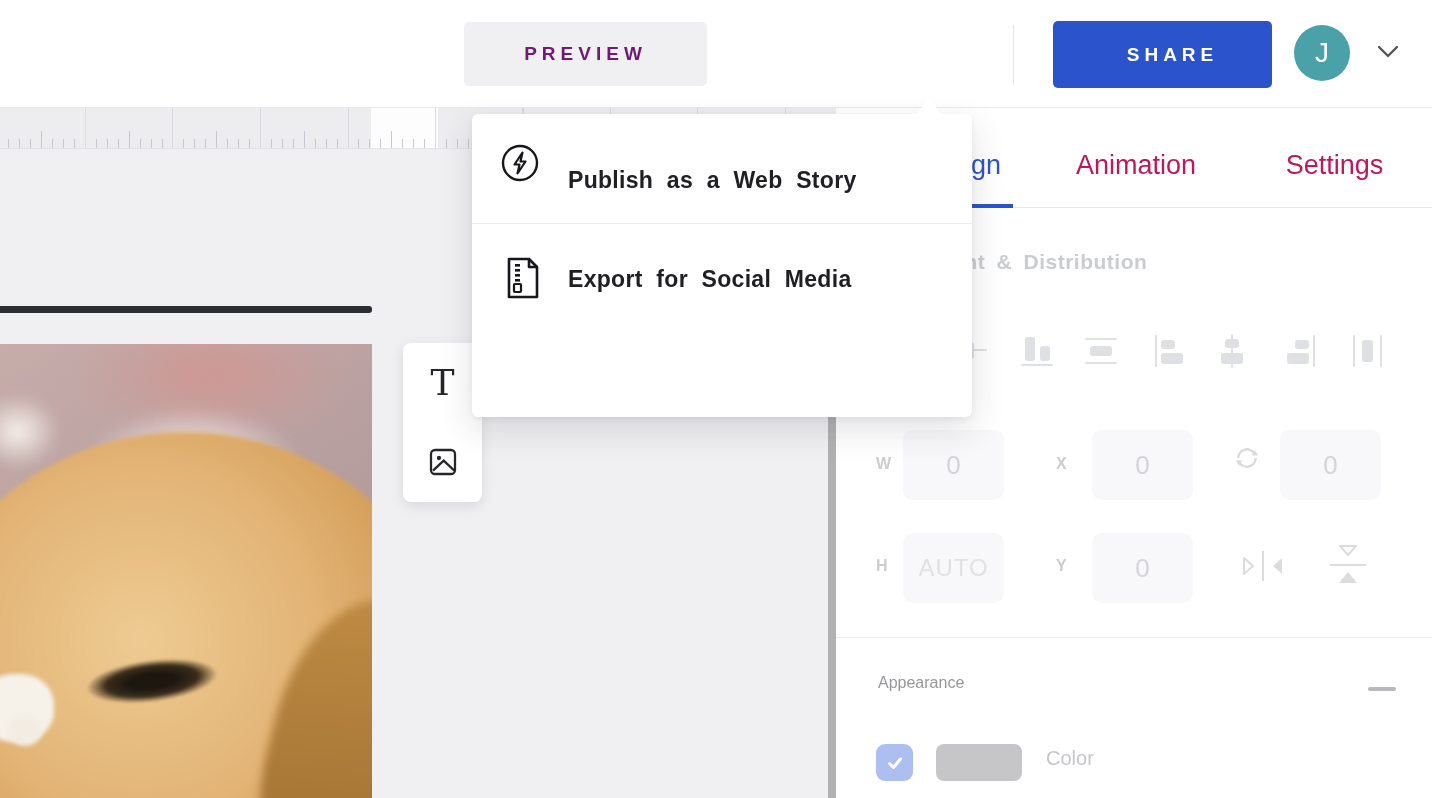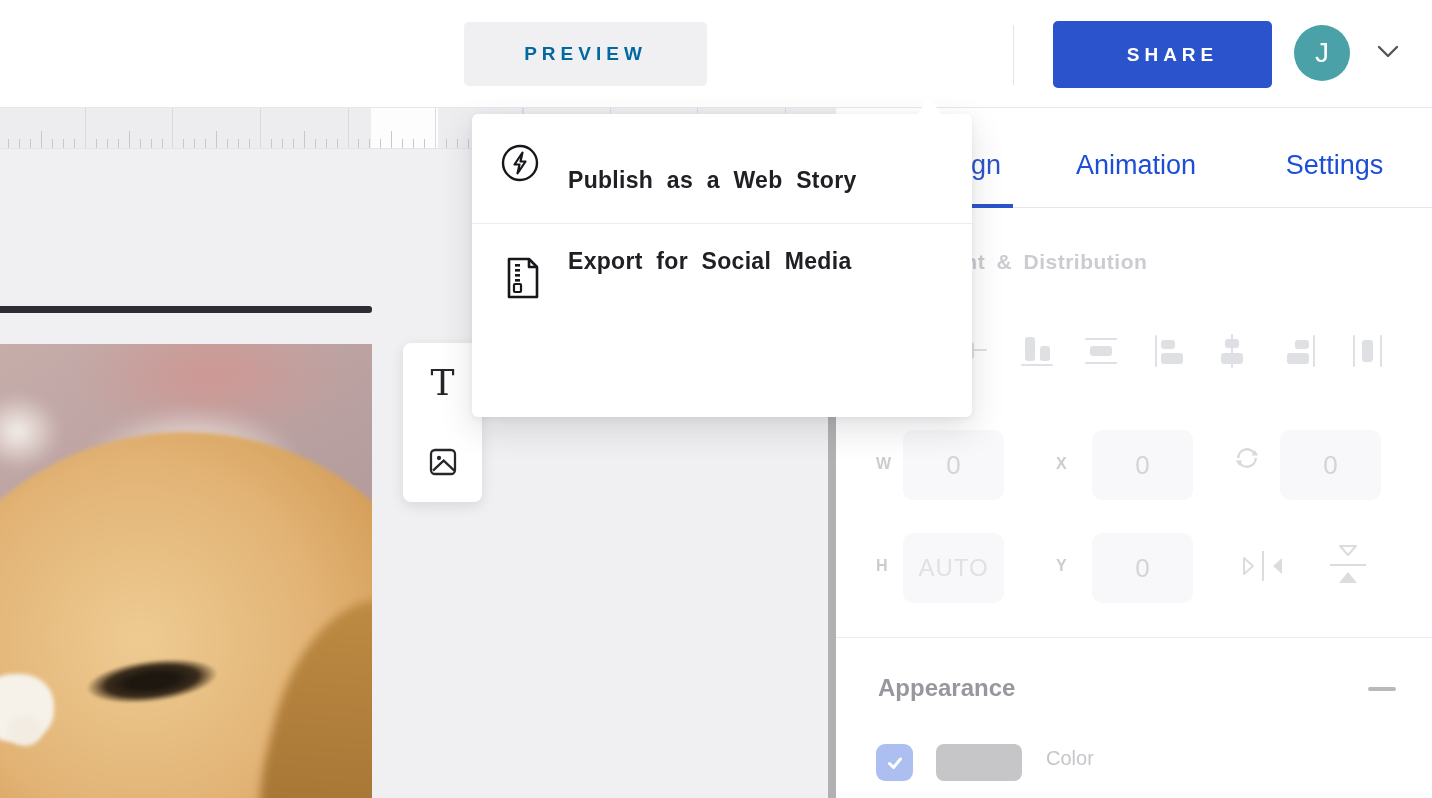--- a/index.html
+++ b/index.html
@@ -3,21 +3,21 @@
 <meta charset="utf-8">
 <style>
   html,body{margin:0;padding:0;background:#fff;}
   #app{position:relative;width:1432px;height:798px;overflow:hidden;
        font-family:"Liberation Sans",sans-serif;background:#fff;}
   .abs{position:absolute;}
 
   
   #topbar{left:0;top:0;width:1432px;height:107px;background:#fff;border-bottom:1px solid #e8e8ea;z-index:30;}
   .bar-btn{display:flex;align-items:center;justify-content:center;
-           background:#f0f0f2;border-radius:5px;color:#0369a1;font-weight:bold;
+           background:#f0f0f2;border-radius:5px;color:#701a75;font-weight:bold;
            font-size:19px;letter-spacing:5px;cursor:pointer;}
   #preview-btn{left:464px;top:22px;width:243px;height:64px;}
   #publish-btn{left:742px;top:22px;width:232px;height:64px;}
   #topbar-divider{left:1013px;top:25px;width:1px;height:60px;background:#e4e4e6;}
   #share-btn{left:1053px;top:21px;width:199px;height:67px;background:#2b53cb;color:#fff;}
   #avatar{left:1294px;top:25px;width:56px;height:56px;border-radius:50%;background:#4aa1a7;
           display:flex;align-items:center;justify-content:center;color:#fff;font-size:28px;cursor:pointer;}
   #account-chevron{left:1374px;top:40px;width:28px;height:22px;color:#55565a;cursor:pointer;}
 
   
@@ -61,21 +61,21 @@
       box-shadow:0 4px 14px rgba(0,0,0,0.10);z-index:10;}
   .tool-btn{position:absolute;left:0;width:79px;height:79px;display:flex;align-items:center;justify-content:center;cursor:pointer;color:#26262a;}
   #text-tool{top:0;font-family:"DejaVu Serif","Liberation Serif",serif;font-size:36px;}
   #image-tool{top:79px;}
 
   
   #panel-divider{left:828px;top:148px;width:8px;height:650px;background:#b1b1b3;cursor:col-resize;}
 
   
   #inspector{left:836px;top:108px;width:596px;height:690px;background:#fff;}
-  .tab{position:absolute;top:140px;height:50px;display:flex;align-items:center;font-size:27px;color:#1d4ed8;cursor:pointer;}
+  .tab{position:absolute;top:140px;height:50px;display:flex;align-items:center;font-size:27px;color:#be185d;cursor:pointer;}
   #tab-design{left:905px;width:108px;justify-content:center;color:#2b54cb;}
   #tab-animation{left:1062px;width:148px;justify-content:center;}
   #tab-settings{left:1272px;width:125px;justify-content:center;}
   #tabs-baseline{left:836px;top:207px;width:596px;height:1px;background:#e7e7ea;}
   #tab-underline{left:905px;top:204px;width:108px;height:4px;background:#2b54cb;}
 
   #alignment-title{left:878px;top:250px;font-size:21px;font-weight:bold;letter-spacing:0.5px;word-spacing:5px;color:#caccd0;white-space:nowrap;}
   .align-icon{position:absolute;top:331px;width:40px;height:40px;color:#dfe0e4;cursor:pointer;}
   #align-icon-1{left:948px;}#align-icon-2{left:1017px;}#align-icon-3{left:1081px;}
   #align-icon-4{left:1150px;}#align-icon-5{left:1212px;}#align-icon-6{left:1280px;}#align-icon-7{left:1347px;}
@@ -86,42 +86,42 @@
   #w-label{left:876px;top:455px;}   #w-input{left:903px;top:430px;}
   #x-label{left:1056px;top:455px;}  #x-input{left:1092px;top:430px;}
   #rotation-icon{left:1233px;top:444px;width:28px;height:28px;color:#d9d9dd;}
   #rotation-input{left:1280px;top:430px;}
   #h-label{left:876px;top:557px;}   #h-input{left:903px;top:533px;color:#e1e1e4;font-size:24px;letter-spacing:1px;}
   #y-label{left:1056px;top:557px;}  #y-input{left:1092px;top:533px;}
   #flip-h-icon{left:1240px;top:548px;width:46px;height:36px;color:#dcdcdf;cursor:pointer;}
   #flip-v-icon{left:1326px;top:542px;width:44px;height:46px;color:#dcdcdf;cursor:pointer;}
 
   #appearance-divider{left:836px;top:637px;width:596px;height:1px;background:#ececef;}
-  #appearance-title{left:878px;top:674px;font-size:24px;font-weight:700;color:#97979d;}
+  #appearance-title{left:878px;top:674px;font-size:16px;font-weight:400;color:#97979d;}
   #appearance-collapse{left:1368px;top:687px;width:28px;height:4px;background:#b9b9bd;border-radius:2px;cursor:pointer;}
   #fill-checkbox{left:876px;top:744px;width:37px;height:37px;border-radius:9px;background:#adbff1;
       display:flex;align-items:center;justify-content:center;cursor:pointer;}
   #fill-swatch{left:936px;top:744px;width:86px;height:37px;border-radius:8px;background:#c6c6c8;cursor:pointer;}
   #color-label{left:1046px;top:747px;font-size:20px;color:#c6c6ca;}
 
   
   #publish-caret{left:916px;top:98px;width:0;height:0;border-left:13px solid transparent;
       border-right:13px solid transparent;border-bottom:17px solid #fff;z-index:60;}
   #publish-menu{left:472px;top:114px;width:500px;height:303px;background:#fff;border-radius:6px;
       box-shadow:0 12px 34px rgba(40,40,60,0.14),0 2px 6px rgba(40,40,60,0.06);z-index:55;}
   .menu-item{position:absolute;left:0;width:500px;cursor:pointer;}
   #menu-item-publish{top:10px;height:109px;}
   #menu-divider{left:0px;top:109px;width:500px;height:1px;background:#ececee;position:absolute;}
   #menu-item-export{top:110px;height:193px;}
   #lightning-circle-icon{position:absolute;left:28px;top:19px;width:40px;height:40px;color:#17171b;}
   #zip-file-icon{position:absolute;left:33px;top:32px;width:36px;height:44px;color:#17171b;}
   .menu-title{position:absolute;left:96px;font-size:23px;font-weight:bold;color:#202024;
       letter-spacing:0.3px;word-spacing:7px;white-space:nowrap;}
   #menu-item-publish .menu-title{top:43px;}
-  #menu-item-export .menu-title{top:24px;}
+  #menu-item-export .menu-title{top:42px;}
   .menu-desc{position:absolute;left:96px;top:90px;width:370px;font-size:21px;color:#8f8f94;
       word-spacing:5px;line-height:37px;}
 </style>
 </head>
 <body>
 
 <div id="app">
 
   <div class="abs" id="canvas">
     <div class="abs" id="divider-element" style="top:198px;"></div>

